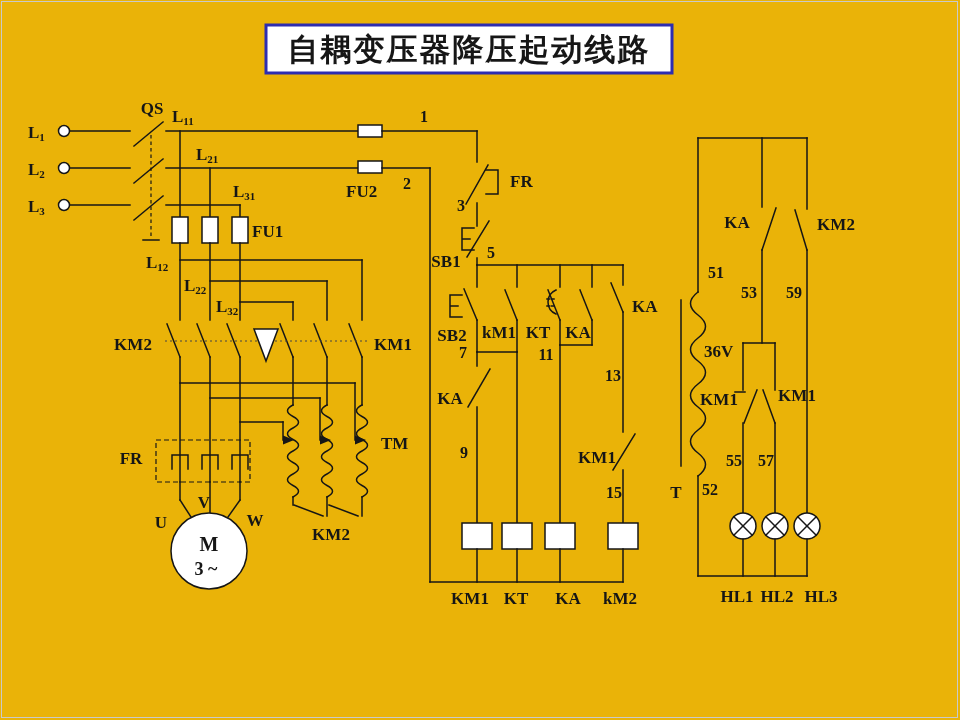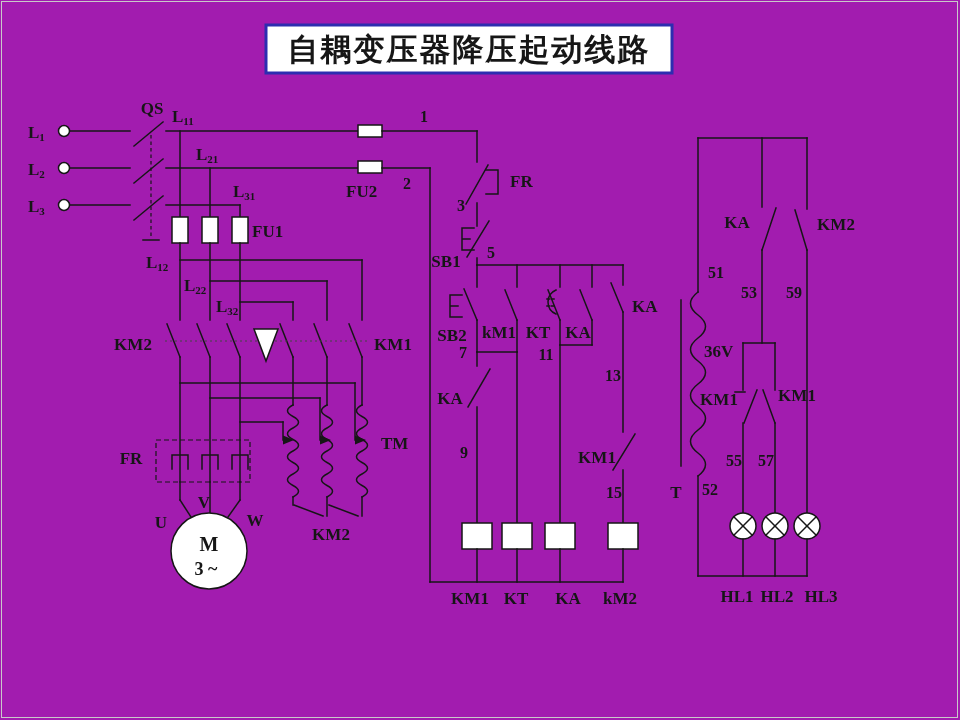--- a/index.html
+++ b/index.html
@@ -1,16 +1,16 @@
 <!DOCTYPE html>
 <html><head>
 <meta charset="utf-8">
 <style>
   html,body{margin:0;padding:0;background:#ffffff;}
-  .stage{position:relative;width:960px;height:720px;background:#a21caf;overflow:hidden;}
+  .stage{position:relative;width:960px;height:720px;background:#eab308;overflow:hidden;}
   svg{display:block;}
   svg text{font-family:"Liberation Serif",serif;font-weight:bold;fill:#161616;}
   .fs17{font-size:17px;}
   .fs16{font-size:16px;}
   .fs20{font-size:20px;}
   .fs18{font-size:18px;}
   .sub{font-size:11px;}
   .title-text{font-family:"Liberation Sans",sans-serif;font-size:31px;font-weight:bold;letter-spacing:2px;}
   .w{stroke:#161616;stroke-width:1.5;fill:none;stroke-linecap:square;}
   .dash{stroke:#161616;stroke-width:1.2;fill:none;stroke-dasharray:3.5,3;}

